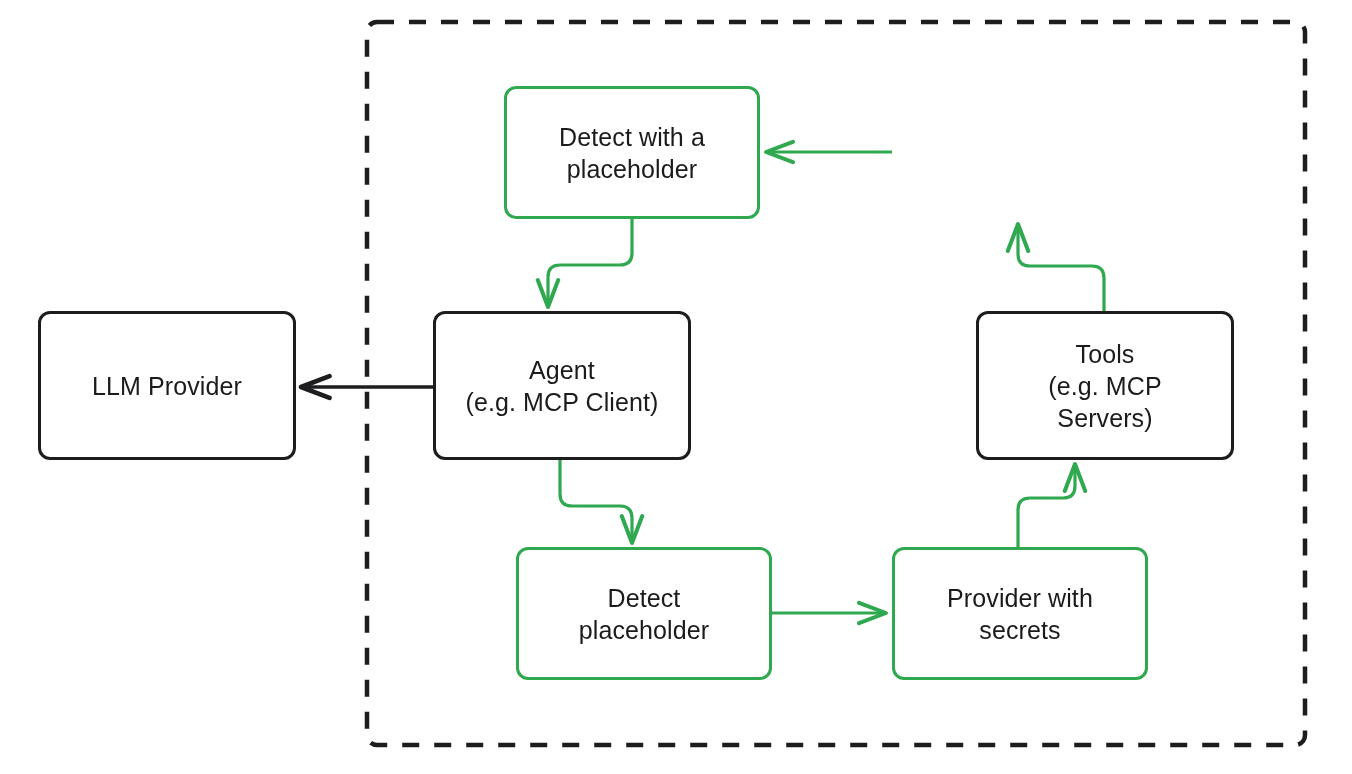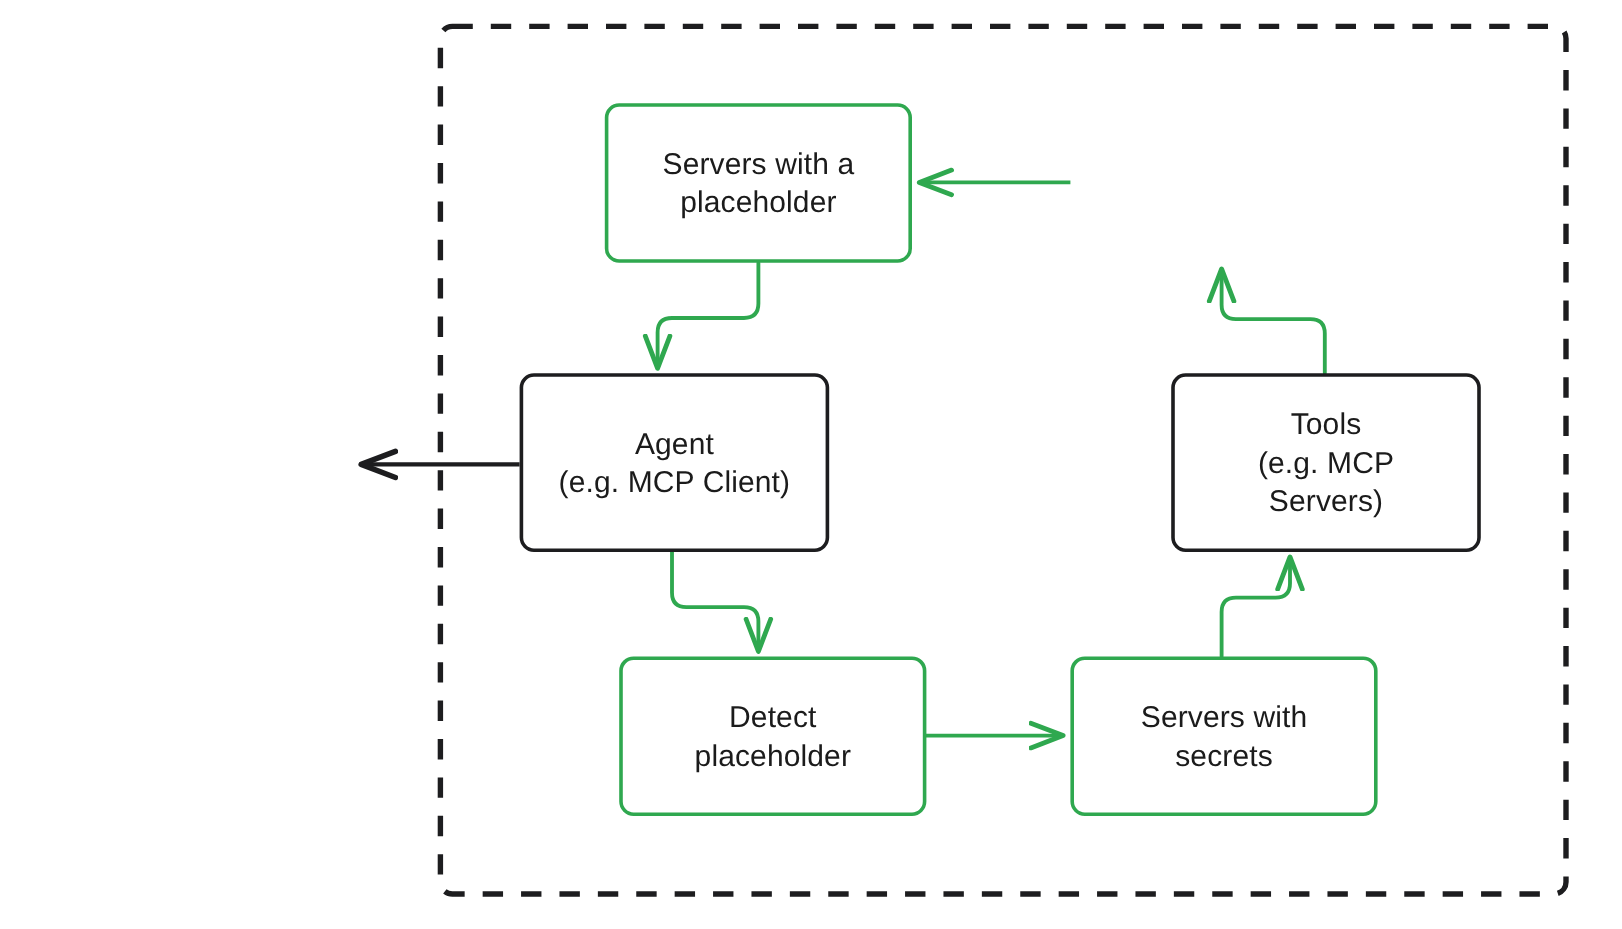--- a/index.html
+++ b/index.html
@@ -75,41 +75,44 @@
 
     <path d="M560,460 L560,494 Q560,506 572,506 L620,506 Q632,506 632,518 L632,541" fill="none" stroke="#2fa84f" stroke-width="3.2" stroke-linecap="round" marker-end="url(#arrow-green)"></path>
 
     <path d="M760,613 L884,613" fill="none" stroke="#2fa84f" stroke-width="3.2" marker-end="url(#arrow-green)"></path>
 
     <path d="M1018,547 L1018,510 Q1018,498 1030,498 L1063,498 Q1075,498 1075,486 L1075,466" fill="none" stroke="#2fa84f" stroke-width="3.2" stroke-linecap="round" marker-end="url(#arrow-green)"></path>
 
     <path d="M1104,311 L1104,278 Q1104,266 1092,266 L1030,266 Q1018,266 1018,254 L1018,226" fill="none" stroke="#2fa84f" stroke-width="3.2" stroke-linecap="round" marker-end="url(#arrow-green)"></path>
   </svg>
 
+  <div class="node node-black" style="left:38px; top:311px; width:258px; height:149px;">
+    <span class="node-label">LLM Provider</span>
+  </div>
 
   <div class="node node-black" style="left:433px; top:311px; width:258px; height:149px;">
     <span class="node-label">Agent
 (e.g. MCP Client)</span>
   </div>
 
   <div class="node node-black" style="left:976px; top:311px; width:258px; height:149px;">
     <span class="node-label">Tools
 (e.g. MCP
 Servers)</span>
   </div>
 
   <div class="node node-green" style="left:504px; top:86px; width:256px; height:133px;">
-    <span class="node-label">Servers with a
+    <span class="node-label">Detect with a
 placeholder</span>
   </div>
 
 
   <div class="node node-green" style="left:504px; top:547px; width:256px; height:133px;margin-left:12px;">
     <span class="node-label">Detect
 placeholder</span>
   </div>
 
   <div class="node node-green" style="left:892px; top:547px; width:256px; height:133px;">
-    <span class="node-label">Servers with
+    <span class="node-label">Provider with
 secrets</span>
   </div>
 
 </div>
 
 </body></html>

